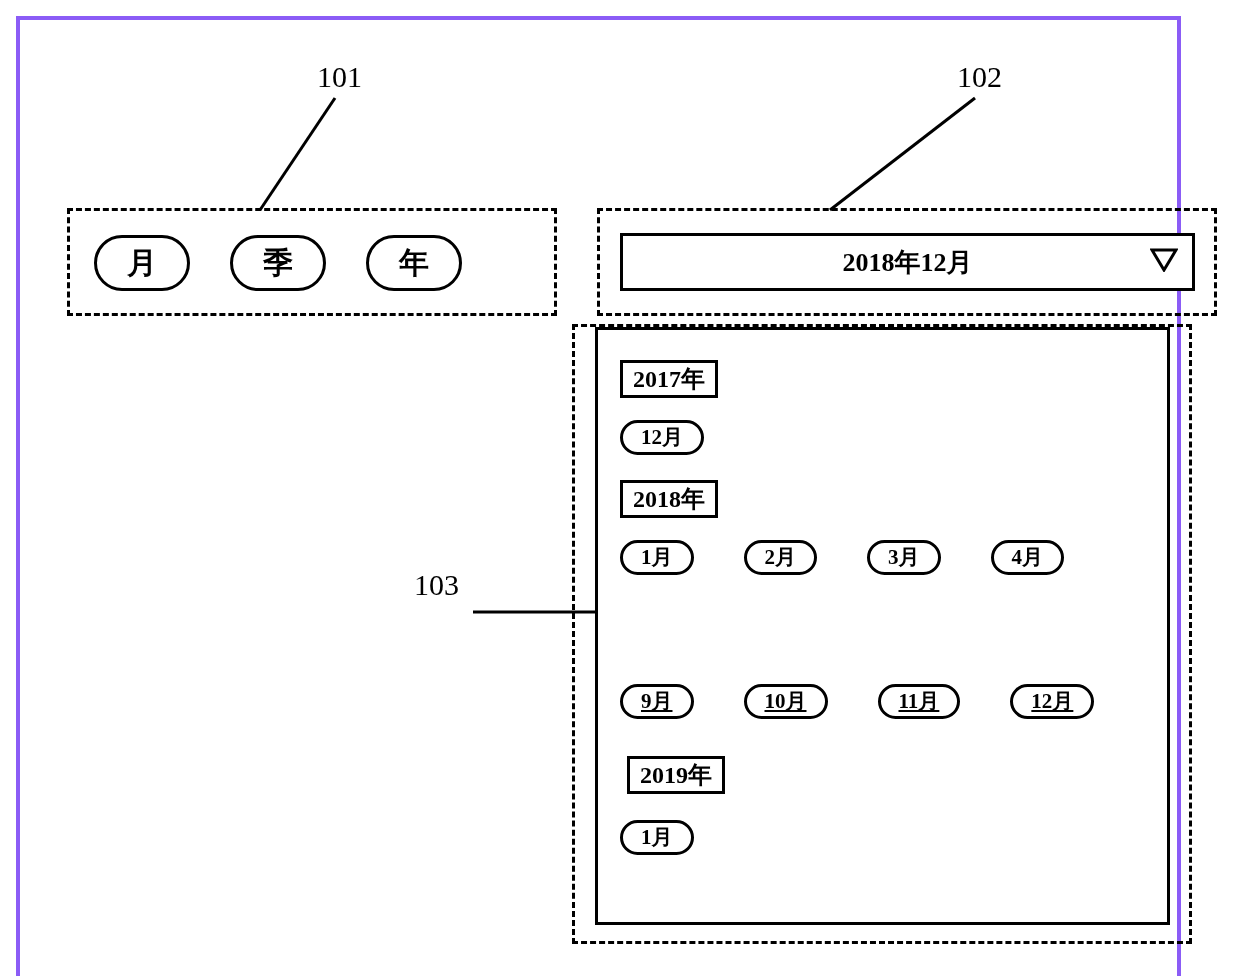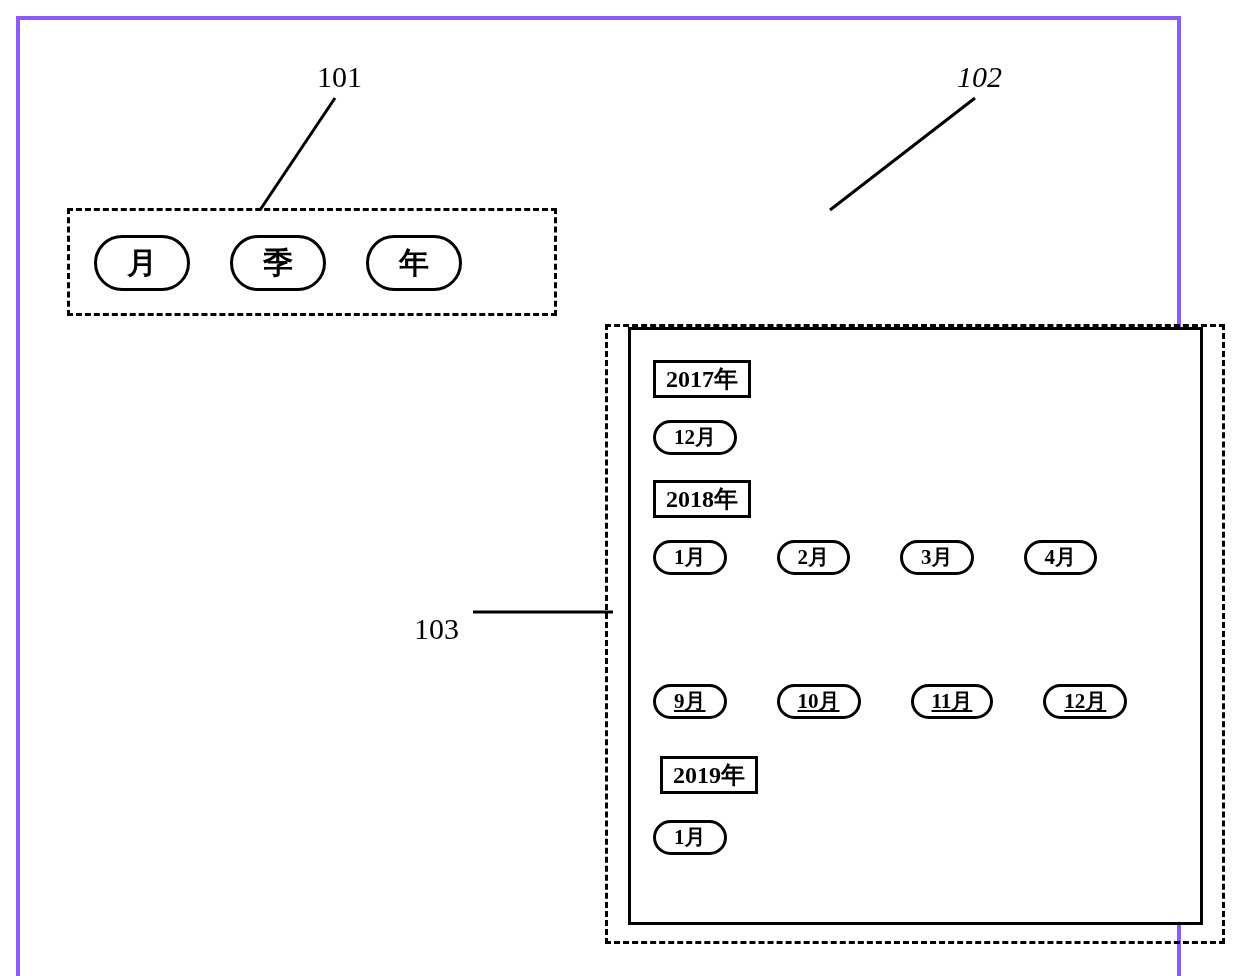--- a/index.html
+++ b/index.html
@@ -100,40 +100,50 @@
 </head>
 <body>
 
 <div class="canvas">
 
   <div class="callout-label" style="left:297px; top:40px;">101</div>
   <svg class="leader" style="left:230px; top:70px;" width="110" height="130">
     <line x1="85" y1="8" x2="10" y2="120" stroke="#000" stroke-width="3"></line>
   </svg>
 
-  <div class="callout-label" style="left:937px; top:40px;font-style:italic;">102</div>
+  <div class="callout-label" style="left:937px; top:40px;">102</div>
   <svg class="leader" style="left:800px; top:70px;" width="180" height="130">
     <line x1="155" y1="8" x2="10" y2="120" stroke="#000" stroke-width="3"></line>
   </svg>
 
-  <div class="callout-label" style="left:394px; top:592px;">103</div>
+  <div class="callout-label" style="left:394px; top:548px;">103</div>
   <svg class="leader" style="left:448px; top:580px;" width="155" height="50">
     <line x1="5" y1="12" x2="145" y2="12" stroke="#000" stroke-width="3"></line>
   </svg>
 
   <div class="dashed" style="left:47px; top:188px; width:490px; height:108px;">
     <div style="position:absolute; left:24px; top:24px; display:flex; gap:40px;">
       <span class="pill big">月</span>
       <span class="pill big">季</span>
       <span class="pill big">年</span>
     </div>
   </div>
 
+  <div class="dashed" style="left:577px; top:188px; width:620px; height:108px;">
+    <div class="dropdown" style="left:20px; top:22px; width:575px;">
+      <span class="label">2018年12月</span>
+      <span class="tri">
+        <svg width="28" height="24">
+            <polygon points="2,2 26,2 14,22" fill="none" stroke="#000" stroke-width="3"></polygon>
+          </svg>
+      </span>
+    </div>
+  </div>
 
-  <div class="dashed" style="left:585px; top:304px; width:620px; height:620px;">
+  <div class="dashed" style="left:552px; top:304px; width:620px; height:620px;">
 
     <div class="panel" style="left:20px; top:0px; width:575px; height:598px;">
 
       <div style="position:absolute; left:22px; top:30px;">
         <span class="yearbox">2017年</span>
       </div>
       <div class="row" style="top:90px;">
         <span class="pill">12月</span>
       </div>
 

